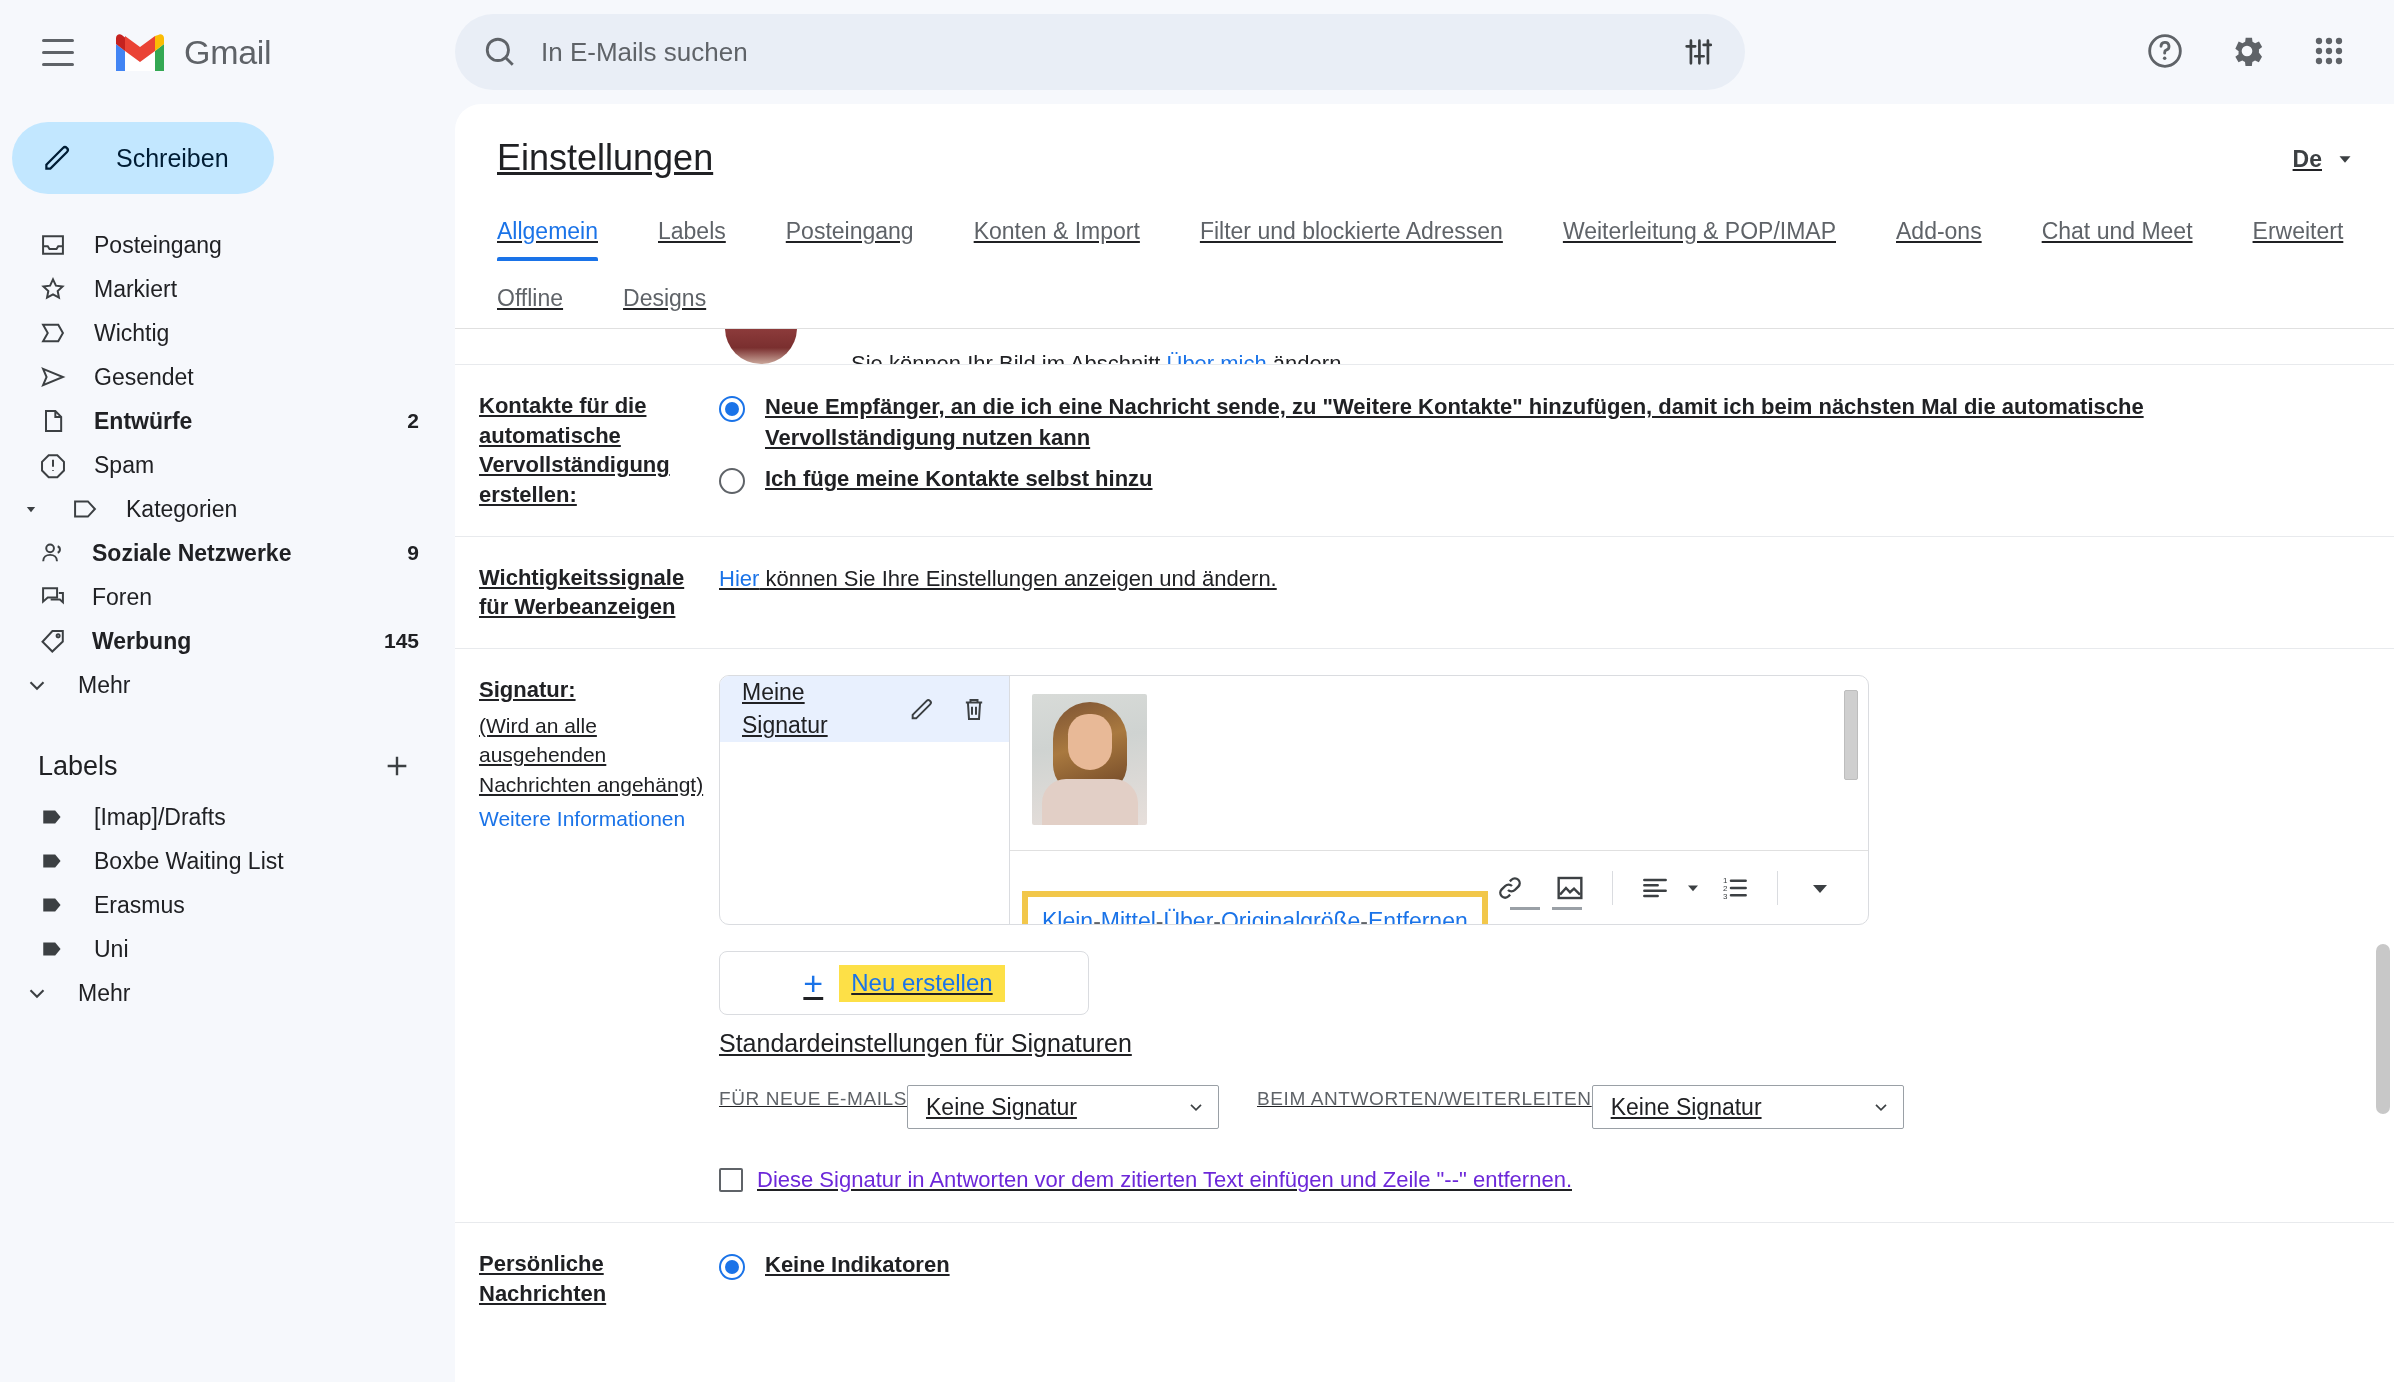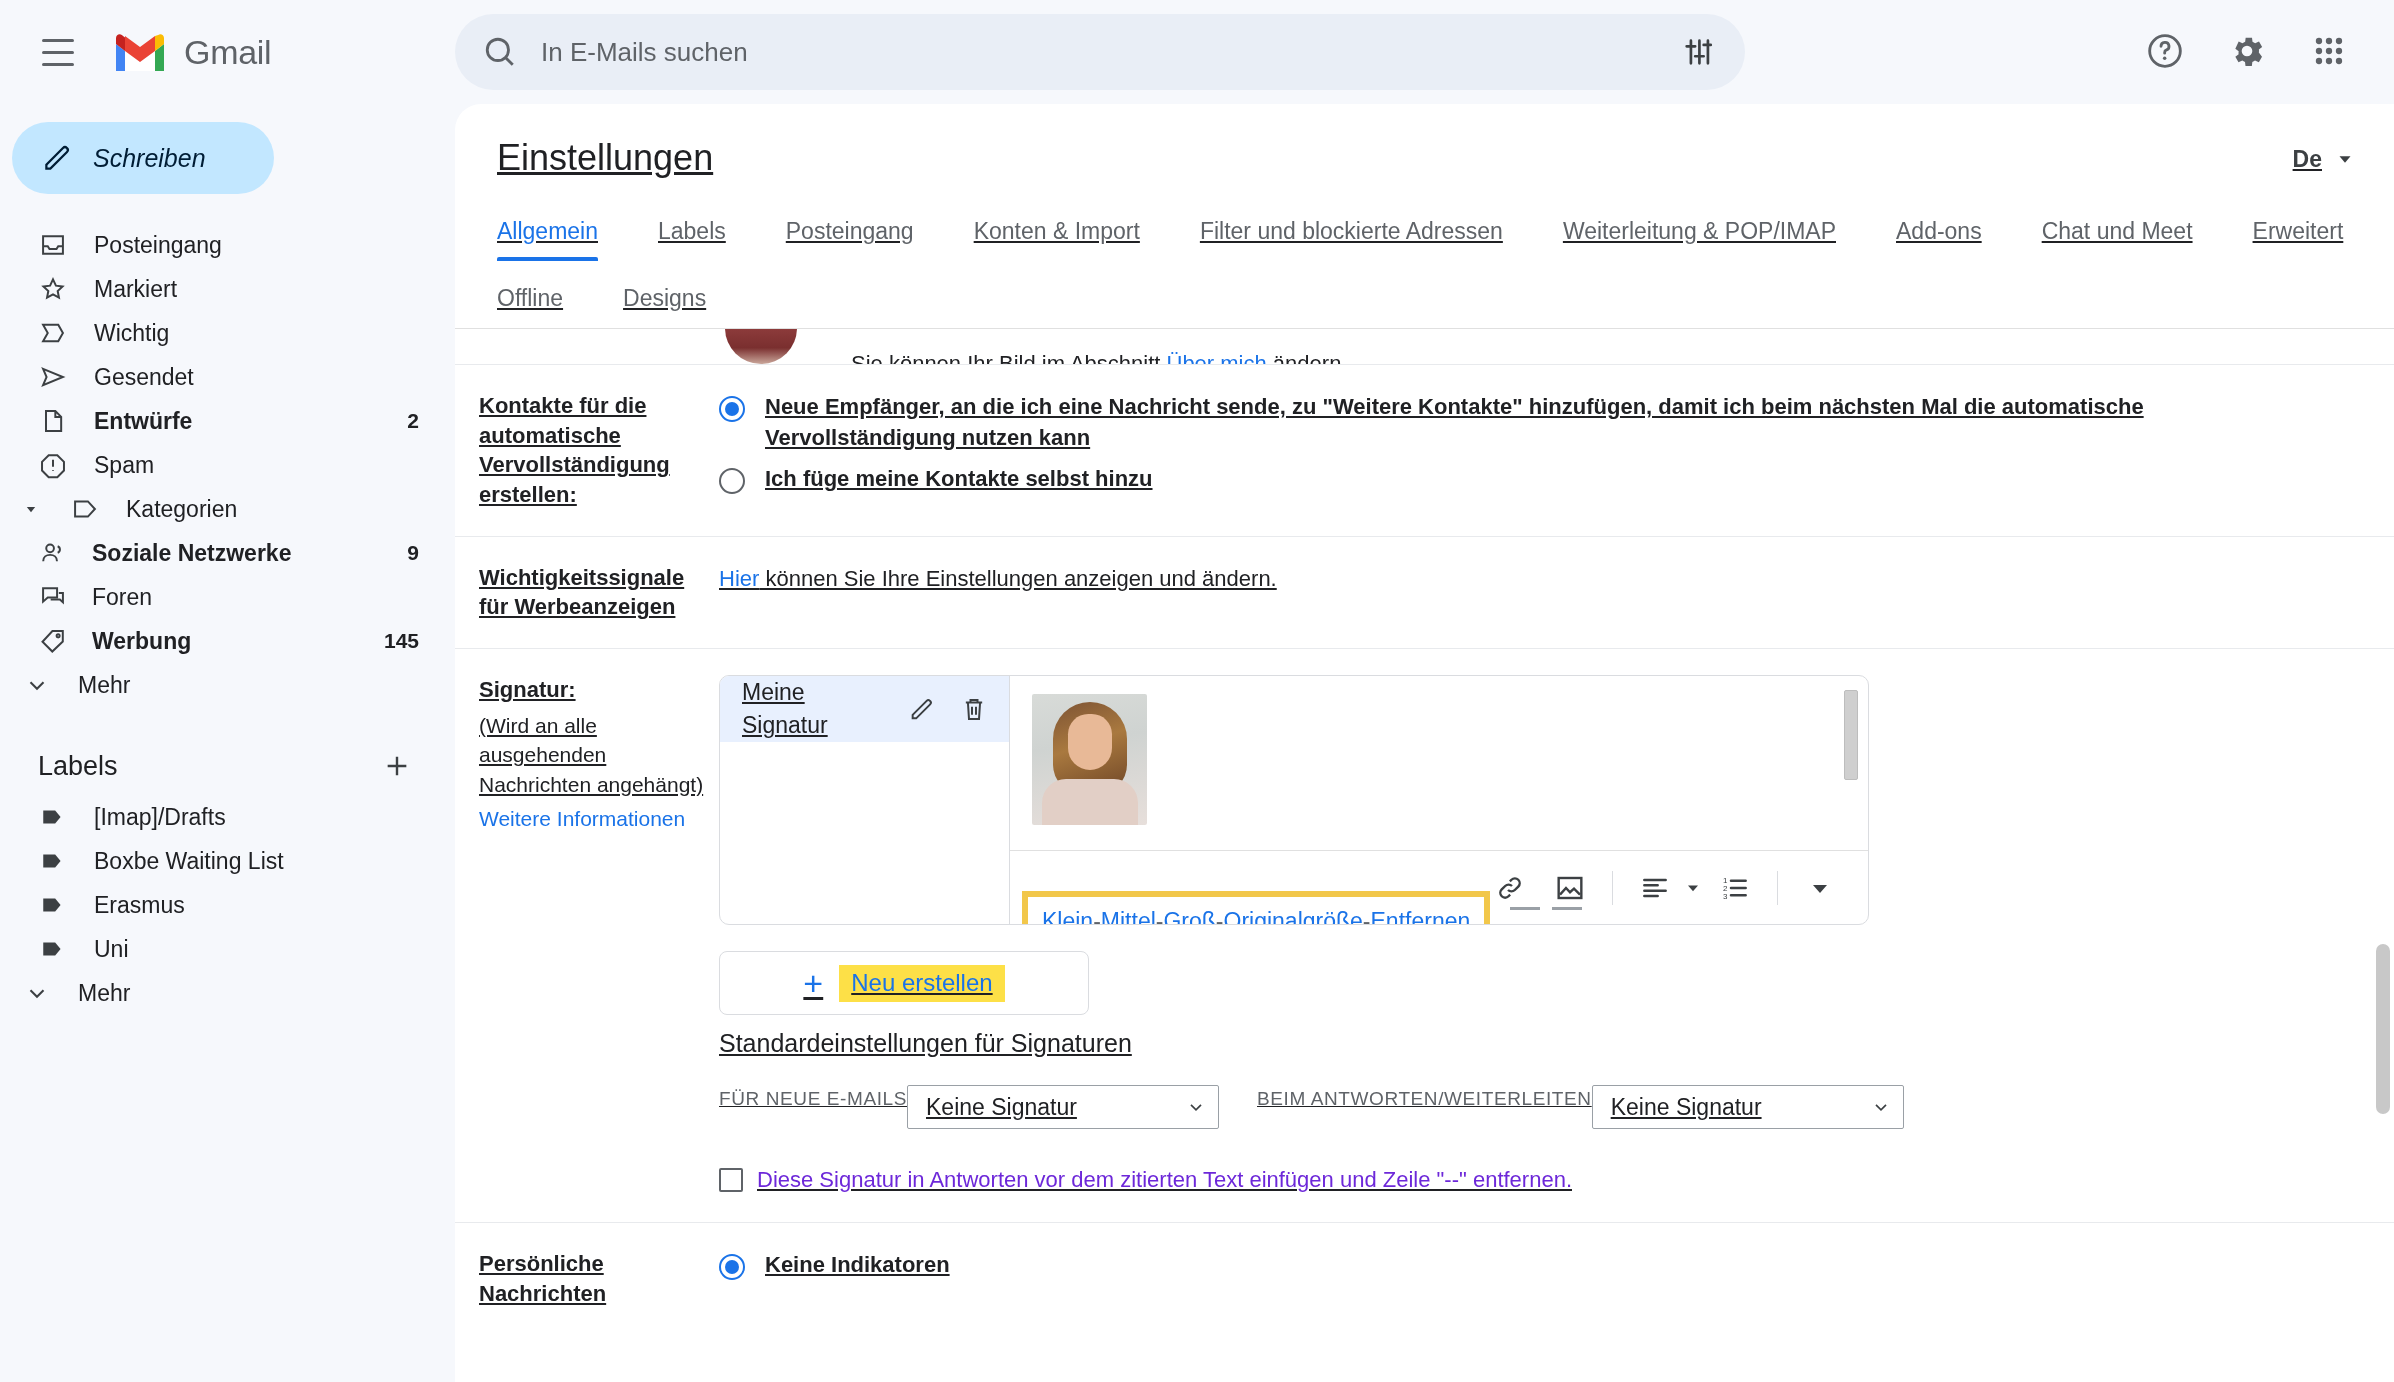--- a/index.html
+++ b/index.html
@@ -52,23 +52,23 @@
     display: flex; align-items: center; justify-content: center; cursor: pointer;
   }
 
   
   .sidebar {
     position: absolute; left: 0; top: 104px;
     width: 455px; height: 1278px;
     background: #f6f8fc; overflow: hidden;
   }
   .compose {
-    display: flex; align-items: center; gap: 21px;
+    display: flex; align-items: center; gap: 44px;
     margin: 18px 0 0 12px; width: 262px; height: 72px;
-    background: #c2e7ff; border-radius: 36px; padding-left: 30px; cursor: pointer; font-style: italic;
+    background: #c2e7ff; border-radius: 36px; padding-left: 30px; cursor: pointer;
   }
   .compose-label { font-size: 25px; color: #001d35; }
 
   .navlist { margin-top: 30px; }
   .navitem {
     display: flex; align-items: center; height: 42px;
     padding-left: 38px; padding-right: 36px; gap: 26px;
     border-radius: 0 26px 26px 0; cursor: pointer; margin-bottom: 2px;
   }
   .navitem .ic { width: 30px; height: 30px; flex: 0 0 30px; display: flex; align-items: center; justify-content: center; }
@@ -606,21 +606,21 @@
                     <div class="sig-scroll"></div>
                   </div>
 
                   <div class="sig-toolbar">
                     <div class="underline-marks">
                         <i></i>
                         <i></i>
                       </div>
 
                     <div class="size-links">
-                      <a>Klein</a><span class="sep">-</span><a>Mittel</a><span class="sep">-</span><a>Groß</a><span class="sep">-</span><a>Originalgröße</a><span class="sep">-</span><a>Entfernen</a>
+                      <a>Klein</a><span class="sep">-</span><a>Mittel</a><span class="sep">-</span><a>Über</a><span class="sep">-</span><a>Originalgröße</a><span class="sep">-</span><a>Entfernen</a>
                     </div>
 
                     <div class="tb-ic">
                       <svg width="32" height="32" viewBox="0 0 24 24">
                           <g fill="none" stroke="#3c4043" stroke-width="1.8">
                             <path d="M10.5 13.5a3.6 3.6 0 0 0 5.1 0l2.6-2.6a3.6 3.6 0 0 0-5.1-5.1l-1.2 1.2"></path>
                             <path d="M13.5 10.5a3.6 3.6 0 0 0-5.1 0l-2.6 2.6a3.6 3.6 0 0 0 5.1 5.1l1.2-1.2"></path>
                           </g>
                         </svg>
                     </div>

